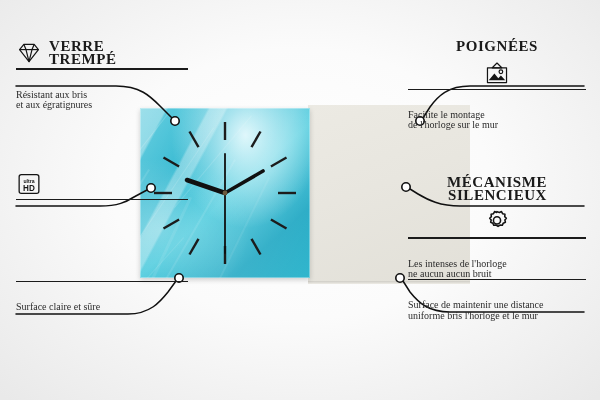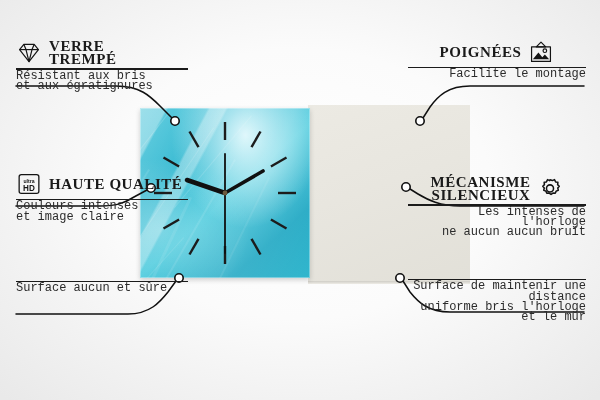--- a/index.html
+++ b/index.html
@@ -9,34 +9,34 @@
     background:#ffffff;
   }
   #stage{
     position:relative;width:600px;height:400px;
     background:
       radial-gradient(ellipse 420px 300px at 50% 46%, #ffffff 0%, #fbfbfb 45%, #f2f2f2 72%, #e9e9e9 100%);
   }
   
   .feat{position:absolute;width:172px;}
   .feat .head{display:flex;align-items:center;gap:7px;}
-  .feat.right .head{flex-direction:row;justify-content:center;}
+  .feat.right .head{flex-direction:column;justify-content:flex-start;}
   .ficon{width:26px;height:24px;flex:0 0 26px;display:block;}
   .ftitle{
     font-family:"Liberation Serif",serif;
     font-weight:bold;font-size:15px;line-height:12.6px;
     letter-spacing:.55px;color:#1a1a1a;text-transform:uppercase;
   }
   .feat.right .ftitle{text-align:right;}
   .rule{height:1.4px;background:#1b1b1b;margin-top:3px;}
   .fdesc{
-    font-family:Liberation Mono, monospace;
-    font-size:12px;line-height:10.2px;color:#2b2b2b;margin-top:1px;
-  }
-  .feat.right .fdesc{text-align:right;}
+    font-family:Liberation Serif, serif;
+    font-size:10px;line-height:10.2px;color:#2b2b2b;margin-top:20px;
+  }
+  .feat.right .fdesc{}
   
   #f-verre{left:16px;top:40px;}
   #f-hd{left:16px;top:172px;}
   #f-bords{left:16px;top:278px;}
   #f-poignees{right:14px;top:40px;width:178px;}
   #f-meca{right:14px;top:176px;width:178px;}
   #f-entretoise{right:14px;top:276px;width:178px;}
 
   
   #leaders{position:absolute;left:0;top:0;width:600px;height:400px;pointer-events:none;}
@@ -165,54 +165,50 @@
   </div>
 
   <div class="feat" id="f-hd">
     <div class="head">
       <svg class="ficon" viewBox="0 0 30 28">
         <rect x="3.5" y="3" width="23" height="22" rx="2.5" fill="none" stroke="#141414" stroke-width="1.5"></rect>
         <text x="15" y="12.4" text-anchor="middle" font-family="Liberation Sans, sans-serif" font-size="6" font-weight="bold" fill="#141414">ultra</text>
         <text x="15" y="21.6" text-anchor="middle" font-family="Liberation Sans, sans-serif" font-size="9.5" font-weight="bold" fill="#141414">HD</text>
       </svg>
       <div>
-        <div class="ftitle">HAUTE QUALITÉ</div>
-      </div>
-    </div>
-    <div class="rule"></div>
-    <div class="fdesc">
-      <div>Couleurs intenses</div>
-      <div>et image claire</div>
-    </div>
+      </div>
+    </div>
+    <div class="rule"></div>
   </div>
 
   <div class="feat" id="f-bords">
     <div class="rule"></div>
     <div class="fdesc">
-      <div>Surface aucun et sûre</div>
+      <div>Surface claire et sûre</div>
     </div>
   </div>
 
   <div class="feat right" id="f-poignees">
     <div class="head">
       <div>
         <div class="ftitle">POIGNÉES</div>
       </div>
       <svg class="ficon" viewBox="0 0 30 28">
         <g fill="none" stroke="#141414" stroke-width="1.4" stroke-linejoin="round">
           <path d="M15,2.5 L9.5,8 L20.5,8 Z"></path>
           <rect x="4" y="8" width="22" height="17"></rect>
           <path d="M5.5,22.5 L12,14.5 L16.5,20 L19.5,17 L24.5,22.5 Z" fill="#141414" stroke="none"></path>
           <circle cx="19.5" cy="12.5" r="2.1"></circle>
         </g>
       </svg>
     </div>
     <div class="rule"></div>
     <div class="fdesc">
       <div>Facilite le montage</div>
+      <div>de l'horloge sur le mur</div>
     </div>
   </div>
 
   <div class="feat right" id="f-meca">
     <div class="head">
       <div>
         <div class="ftitle">MÉCANISME</div>
         <div class="ftitle">SILENCIEUX</div>
       </div>
       <svg class="ficon" viewBox="0 0 30 28">

